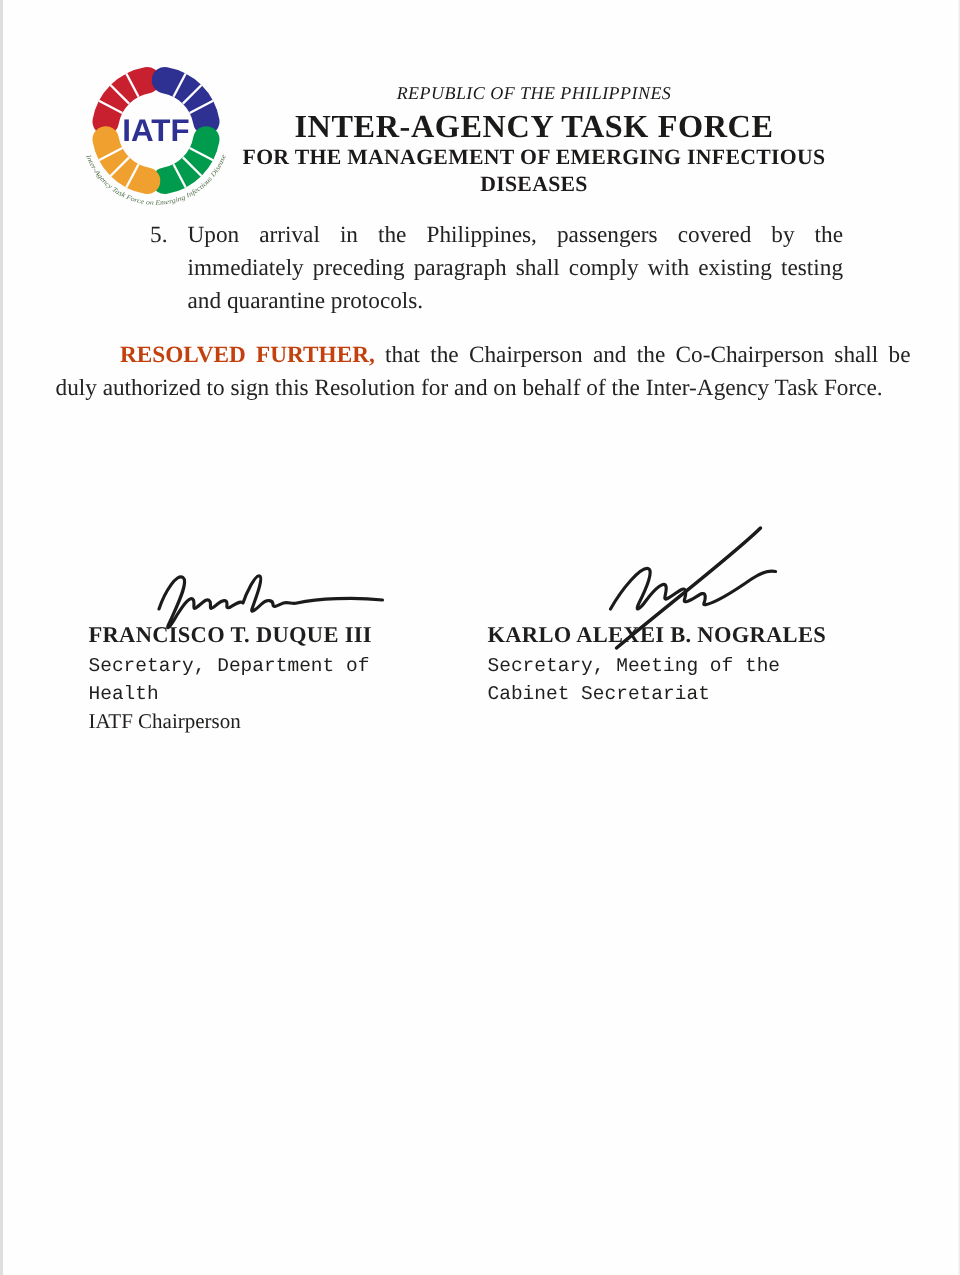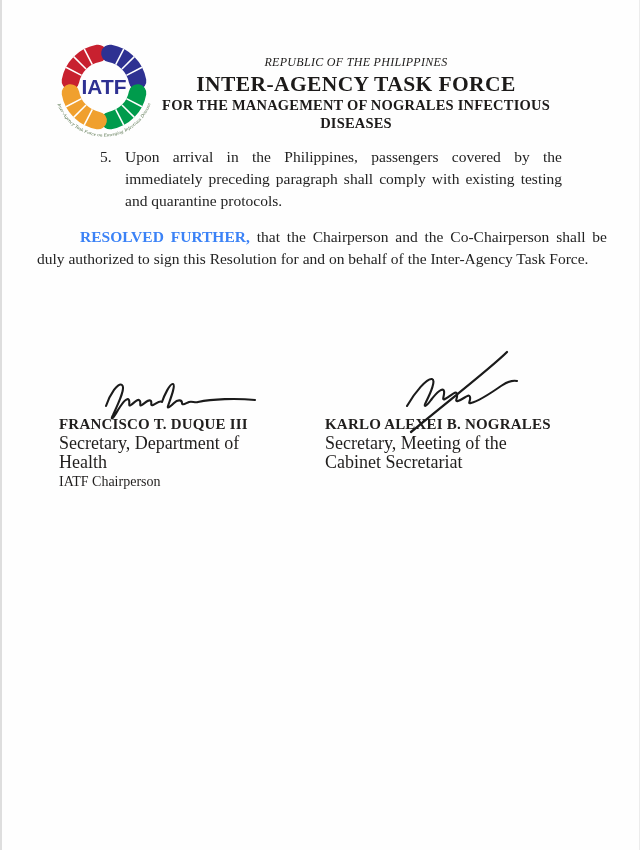--- a/index.html
+++ b/index.html
@@ -26,29 +26,29 @@
   
   .body-text {
     position:absolute; left:35px; top:146px; width:570px;
     font-size:15.5px; line-height:22px; text-align:justify;
   }
   .list-item { position:relative; padding-left:88px; margin-right:45px; }
   .list-item .num { position:absolute; left:63px; top:0; }
   p.doc-par { margin:0; text-indent:43px; }
   p.resolved { margin-top:14px; }
   p.approved { margin-top:17px; }
-  .lead { font-weight:bold; color:#3b82f6; }
+  .lead { font-weight:bold; color:#c2410c; }
   
   .sig-svg { position:absolute; }
   .sig-svg path { fill:none; stroke:#1b1b1b; stroke-linecap:round; stroke-linejoin:round; }
   .sig-block { position:absolute; top:415px; color:#201e1d; }
   .sig-left  { left:57px;  width:220px; }
   .sig-right { left:323px; width:240px; }
   .sig-name { font-weight:bold; font-size:15px; line-height:19px; letter-spacing:.2px; }
-  .sig-role { font-size:18px; line-height:19px; }
+  .sig-role { font-size:13px; line-height:19px;font-family:Liberation Mono, monospace; }
   .sig-pos  { font-size:14px; line-height:19px; }
 </style>
 </head>
 <body>
 
 <div class="page">
 
   <div class="logo-wrap">
     <svg width="110" height="110" viewBox="0 0 100 100">
 
@@ -89,21 +89,21 @@
       </defs>
       <text font-size="4.1" font-family="Liberation Serif, serif" font-style="italic" fill="#54714a">
         <textPath href="#ringPath" startOffset="0" textLength="112" lengthAdjust="spacingAndGlyphs">Inter-Agency Task Force on Emerging Infectious Diseases</textPath>
       </text>
     </svg>
   </div>
 
   <div class="header-titles">
     <div class="hdr-line1">REPUBLIC OF THE PHILIPPINES</div>
     <div class="hdr-line2">INTER-AGENCY TASK FORCE</div>
-    <div class="hdr-line3">FOR THE MANAGEMENT OF NOGRALES INFECTIOUS DISEASES</div>
+    <div class="hdr-line3">FOR THE MANAGEMENT OF EMERGING INFECTIOUS DISEASES</div>
   </div>
 
   <div class="body-text">
     <div class="list-item">
       <span class="num">5.</span>
       <span>Upon arrival in the Philippines, passengers covered by the immediately preceding paragraph shall comply with existing testing and quarantine protocols.</span>
     </div>
     <p class="doc-par resolved"><span class="lead">RESOLVED FURTHER,</span><span> that the Chairperson and the Co-Chairperson shall be duly authorized to sign this Resolution for and on behalf of the Inter-Agency Task Force.</span></p>
   </div>
 

